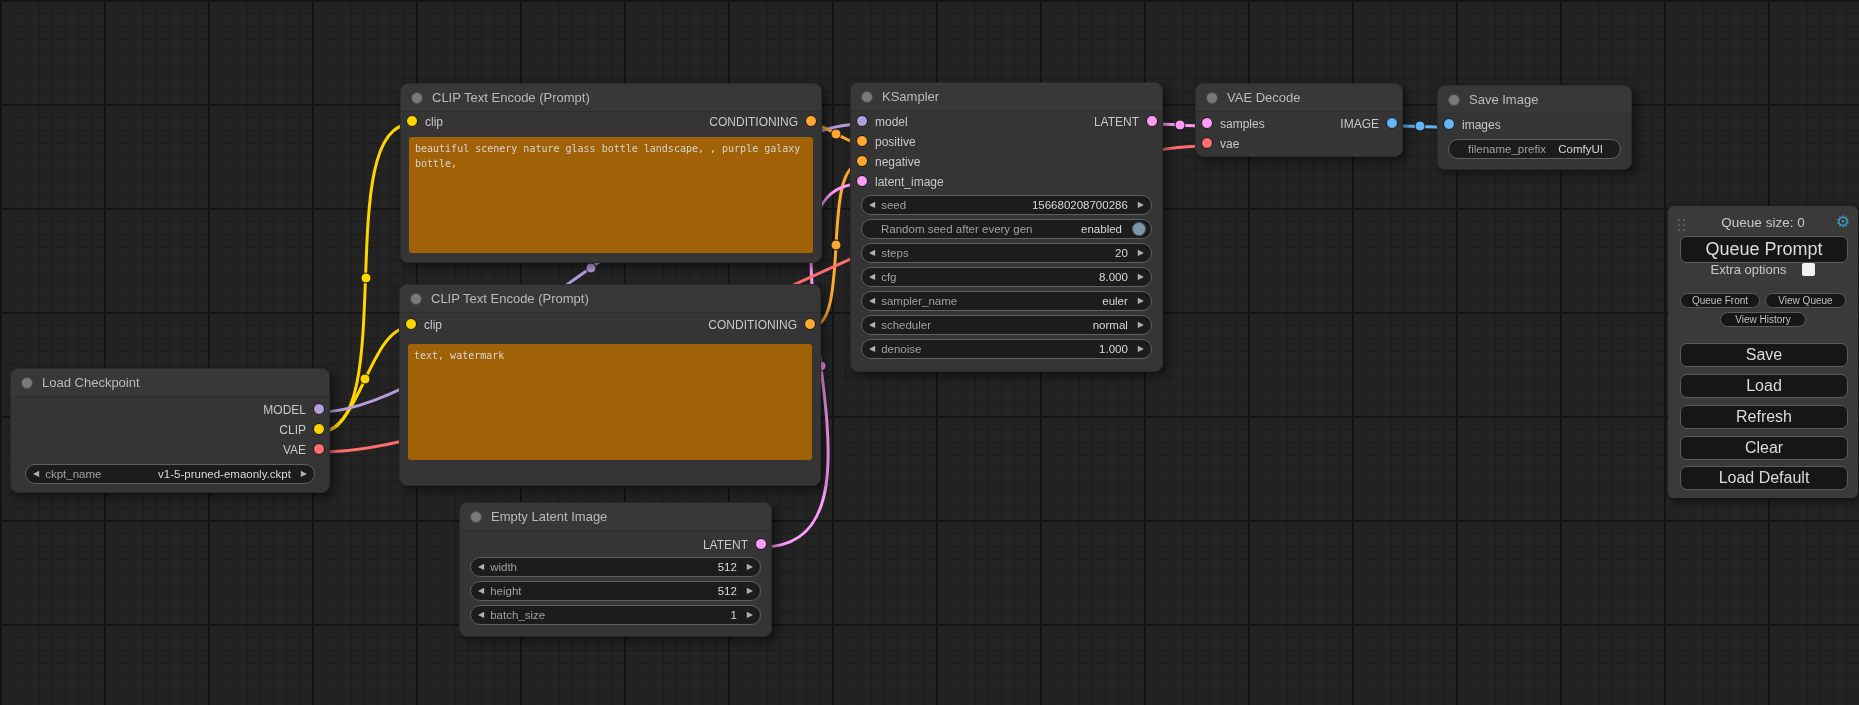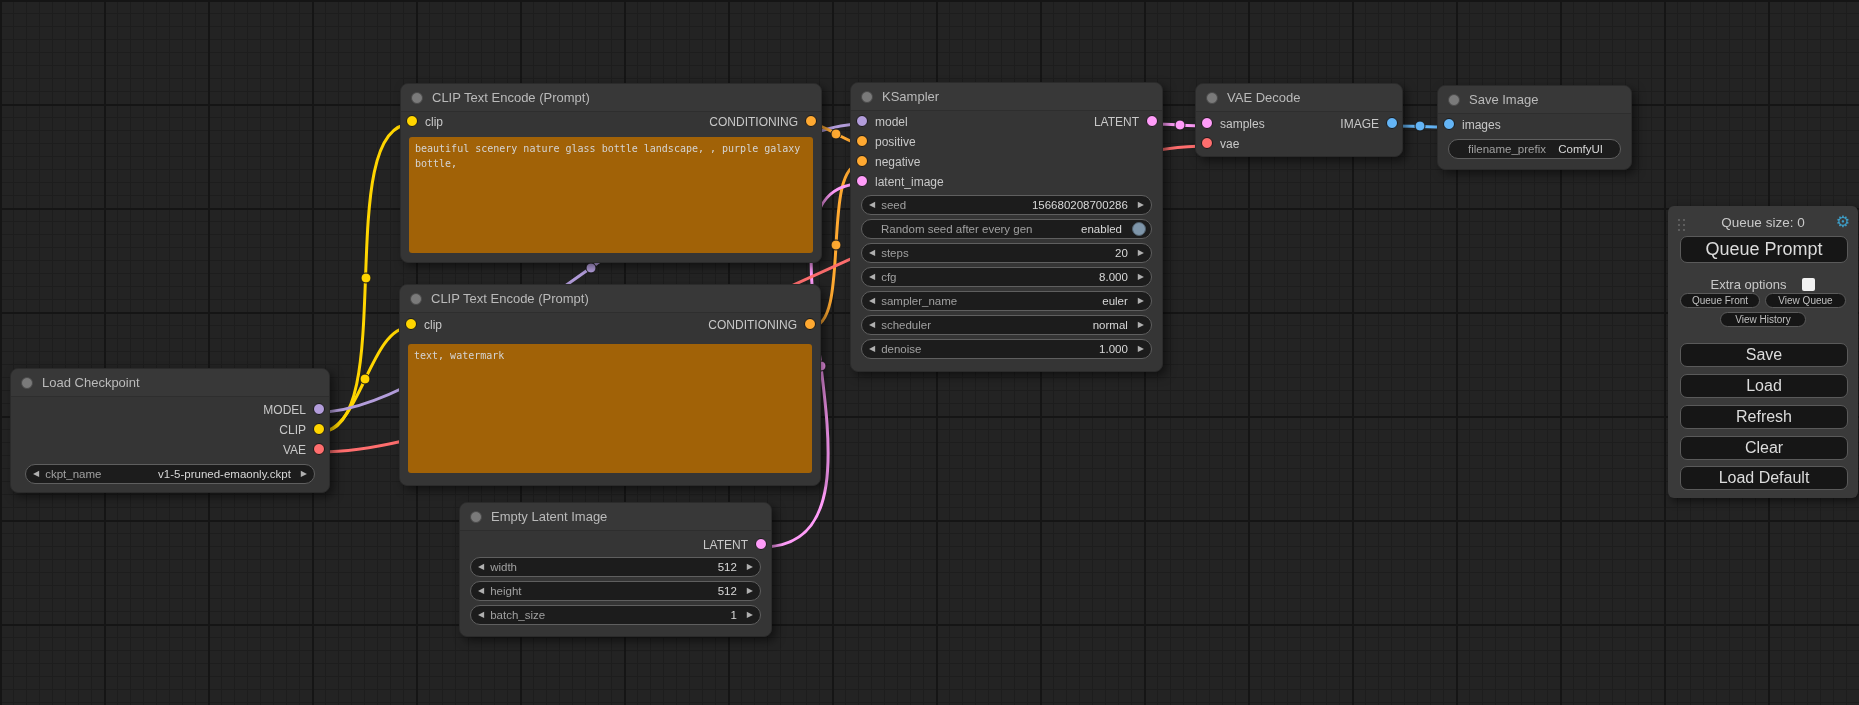--- a/index.html
+++ b/index.html
@@ -59,21 +59,21 @@
   .qbtn.big{height:24px;font-size:16px;}
   .qsmall{position:absolute;height:15px;background:#161616;border:1px solid #5a5a5a;
         border-radius:9px;color:#c0c0c0;font-size:10px;display:flex;align-items:center;
         justify-content:center;box-sizing:border-box;cursor:pointer;}
   #queue-title{position:absolute;left:0;right:0;top:9px;text-align:center;
         font-size:13.5px;color:#c8c8c8;}
   #drag-handle{position:absolute;left:10px;top:13px;width:9px;height:13px;cursor:grab;}
   #drag-handle i{position:absolute;width:2px;height:2px;border-radius:50%;background:#6a6a6a;
         box-shadow:5px 0 0 #6a6a6a,0 5px 0 #6a6a6a,5px 5px 0 #6a6a6a,0 10px 0 #6a6a6a,5px 10px 0 #6a6a6a;}
   #gear-icon{position:absolute;right:8px;top:6px;font-size:16px;cursor:pointer;}
-  #extra-options-row{position:absolute;left:0;right:0;top:70px;height:16px;
+  #extra-options-row{position:absolute;left:0;right:0;top:55px;height:16px;
         display:flex;align-items:center;justify-content:center;gap:16px;
         font-size:13px;color:#c8c8c8;}
   #extra-options-checkbox{width:13px;height:13px;background:#f2f2f2;border-radius:2px;cursor:pointer;}
 </style>
 </head>
 <body>
 
 <div id="canvas">
 
   <svg id="links" width="1859" height="705" viewBox="0 0 1859 705">
@@ -144,21 +144,21 @@
       <span class="node-title">CLIP Text Encode (Prompt)</span>
     </div>
     <div class="slot in" style="top:33px">
       <span class="sdot" style="background: rgb(255, 213, 0);"></span>
       <span>clip</span>
     </div>
     <div class="slot out" style="top:33px">
       <span class="sdot" style="background: rgb(255, 169, 49);"></span>
       <span>CONDITIONING</span>
     </div>
-    <div class="prompt-box" style="left:8px;right:8px;top:59px;height:129px">text, watermark</div>
+    <div class="prompt-box" style="left:8px;right:8px;top:59px;height:116px">text, watermark</div>
   </div>
 
   <div class="node" style="left:850px;top:82px;width:313px;height:290px;">
     <div class="node-header">
       <span class="title-dot"></span>
       <span class="node-title">KSampler</span>
     </div>
     <div class="slot in" style="top:32px">
       <span class="sdot" style="background: rgb(179, 157, 219);"></span>
       <span>model</span>

